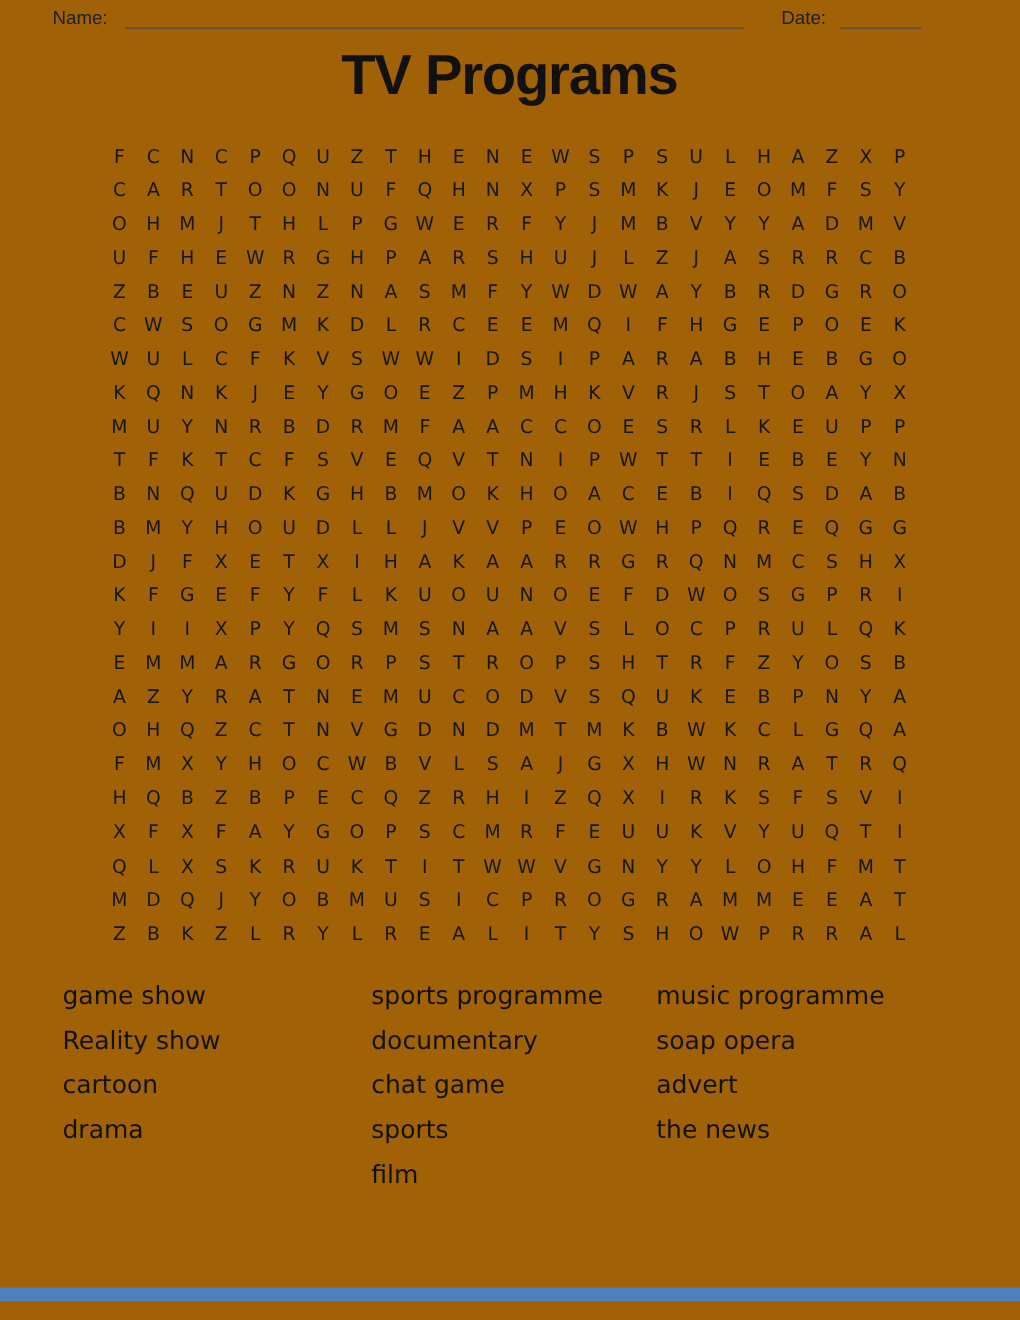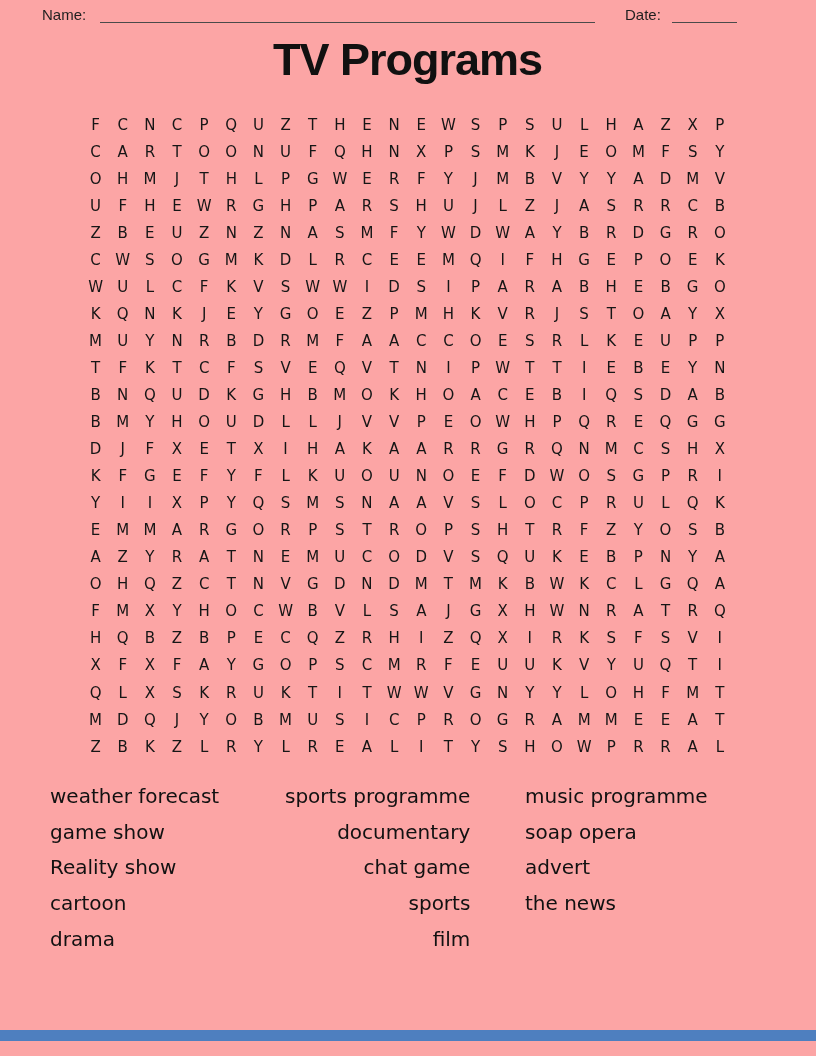--- a/index.html
+++ b/index.html
@@ -1,20 +1,20 @@
 <!DOCTYPE html>
 <html><head>
 <meta charset="utf-8">
 <style>
   html, body { margin: 0; padding: 0; background: #fff; }
   .page {
     position: relative;
     width: 816px;
     height: 1056px;
-    background: #fca5a5;
+    background: #a16207;
     font-family: "DejaVu Sans", sans-serif;
     color: #1a1a1a;
     overflow: hidden;
   }
 
   
   .header-row {
     position: absolute;
     top: 4px; left: 0; right: 0; height: 24px;
     font-family: "Liberation Sans", sans-serif;
@@ -65,21 +65,21 @@
     color: #111;
   }
   .word-column {
     position: absolute;
     top: 0;
     list-style: none;
     margin: 0; padding: 0;
   }
   .word-column li { line-height: 35.7px; white-space: nowrap; }
   .word-column-1 { left: 50px; }
-  .word-column-2 { left: 285px; text-align: right; }
+  .word-column-2 { left: 297px; }
   .word-column-3 { left: 525px; }
 
   
   .footer-bar {
     position: absolute;
     left: 0; right: 0;
     top: 1030px;
     height: 11px;
   }
 </style>
@@ -671,21 +671,20 @@
       <span class="grid-cell">W</span>
       <span class="grid-cell">P</span>
       <span class="grid-cell">R</span>
       <span class="grid-cell">R</span>
       <span class="grid-cell">A</span>
       <span class="grid-cell">L</span>
     </div>
 
   <div class="word-list">
     <ul class="word-column word-column-1">
-        <li>weather forecast</li>
         <li>game show</li>
         <li>Reality show</li>
         <li>cartoon</li>
         <li>drama</li>
       </ul>
     <ul class="word-column word-column-2">
         <li>sports programme</li>
         <li>documentary</li>
         <li>chat game</li>
         <li>sports</li>

